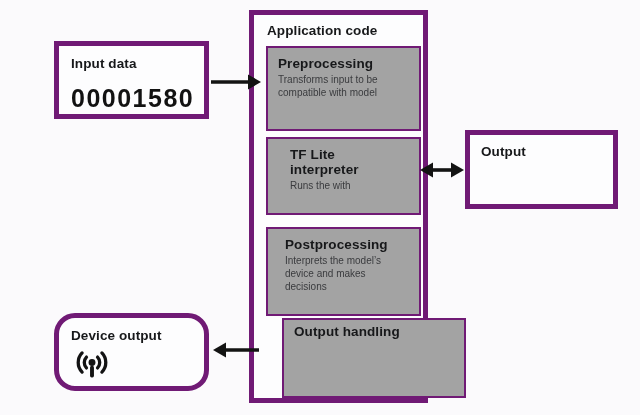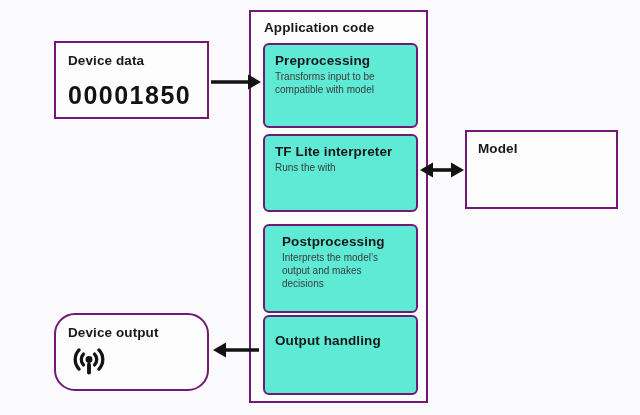--- a/index.html
+++ b/index.html
@@ -8,27 +8,26 @@
     width: 640px;
     height: 415px;
     background: #fbfafc;
     font-family: "Liberation Sans", "DejaVu Sans", sans-serif;
     color: #1f2023;
     overflow: hidden;
   }
   .box {
     position: absolute;
     background: #fdfdfe;
-    border: 2px solid #701a75;
+    border: 5px solid #701a75;
     box-sizing: border-box;
   }
   .box.inner {
     border-width: 2.5px;
-    background: #5eead4;
-    border-radius: 6px;
+    background: #a3a3a3;
   }
   .title {
     font-weight: bold;
     font-size: 13.5px;
     letter-spacing: 0.1px;
     color: #17181a;
   }
   .body {
     font-size: 10px;
     line-height: 1.3;
@@ -45,71 +44,71 @@
   }
   
   #box-input   { left: 54px;  top: 41px;  width: 155px; height: 78px; padding: 10px 12px; }
   #box-device  { left: 54px;  top: 313px; width: 155px; height: 78px; padding: 10px 12px; border-radius: 21px; }
   #box-model   { left: 465px; top: 130px; width: 153px; height: 79px; padding: 9px 11px; }
   
   #app-container { left: 249px; top: 10px; width: 179px; height: 393px; padding: 0; }
   #app-container > .container-title { margin: 8px 0 0 13px; }
   
   #box-pre  { left: 12px; top: 31px;  width: 155px; height: 85px; padding: 8px 10px; }
-  #box-tfl  { left: 12px; top: 122px; width: 155px; height: 78px; padding: 8px 10px; }
+  #box-tfl  { left: 12px; top: 122px; width: 155px; height: 78px; padding: 8px 22px; }
   #box-post { left: 12px; top: 212px; width: 155px; height: 89px; padding: 8px 17px; }
-  #box-out  { left: 12px; top: 303px; width: 155px; height: 80px; padding: 16px 10px; }
+  #box-out  { left: 28px; top: 303px; width: 184px; height: 80px; padding: 4px 10px; }
   .arrows {
     position: absolute;
     left: 0; top: 0;
     width: 640px; height: 415px;
     pointer-events: none;
   }
   .arrows line { stroke: #131313; stroke-width: 3.6px; }
   .arrows polygon { fill: #131313; }
   .device-icon { margin-top: 3px; margin-left: 2px; display: block; }
 </style>
 </head>
 <body>
 
 <div class="canvas">
 
   <div class="box" id="box-input">
-    <div class="title">Device data</div>
-    <div class="binary">00001850</div>
+    <div class="title">Input data</div>
+    <div class="binary">00001580</div>
   </div>
 
   <div class="box" id="app-container">
     <div class="title container-title">Application code</div>
 
     <div class="box inner" id="box-pre">
       <div class="title">Preprocessing</div>
       <div class="body">Transforms input to be
 compatible with model</div>
     </div>
 
     <div class="box inner" id="box-tfl">
       <div class="title">TF Lite interpreter</div>
       <div class="body">Runs the with</div>
     </div>
 
     <div class="box inner" id="box-post">
       <div class="title">Postprocessing</div>
       <div class="body">Interprets the model’s
-output and makes
+device and makes
 decisions</div>
     </div>
 
     <div class="box inner" id="box-out">
       <div class="title">Output handling</div>
     </div>
   </div>
 
   <div class="box" id="box-model">
-    <div class="title">Model</div>
+    <div class="title">Output</div>
   </div>
 
   <div class="box" id="box-device">
     <div class="title">Device output</div>
     <svg class="device-icon" width="38" height="36" viewBox="0 0 24 24" aria-hidden="true">
       <circle cx="12" cy="11" r="2.3" fill="#131313"></circle>
       <rect x="10.7" y="13.2" width="2.6" height="7.8" rx="1.1" fill="#131313"></rect>
       <path d="M8.3 14.6 A5.2 5.2 0 0 1 8.3 7.4" stroke="#131313" stroke-width="2.2" fill="none" stroke-linecap="round"></path>
       <path d="M15.7 14.6 A5.2 5.2 0 0 0 15.7 7.4" stroke="#131313" stroke-width="2.2" fill="none" stroke-linecap="round"></path>
       <path d="M5.4 17.4 A9.2 9.2 0 0 1 5.4 4.6" stroke="#131313" stroke-width="2.2" fill="none" stroke-linecap="round"></path>

